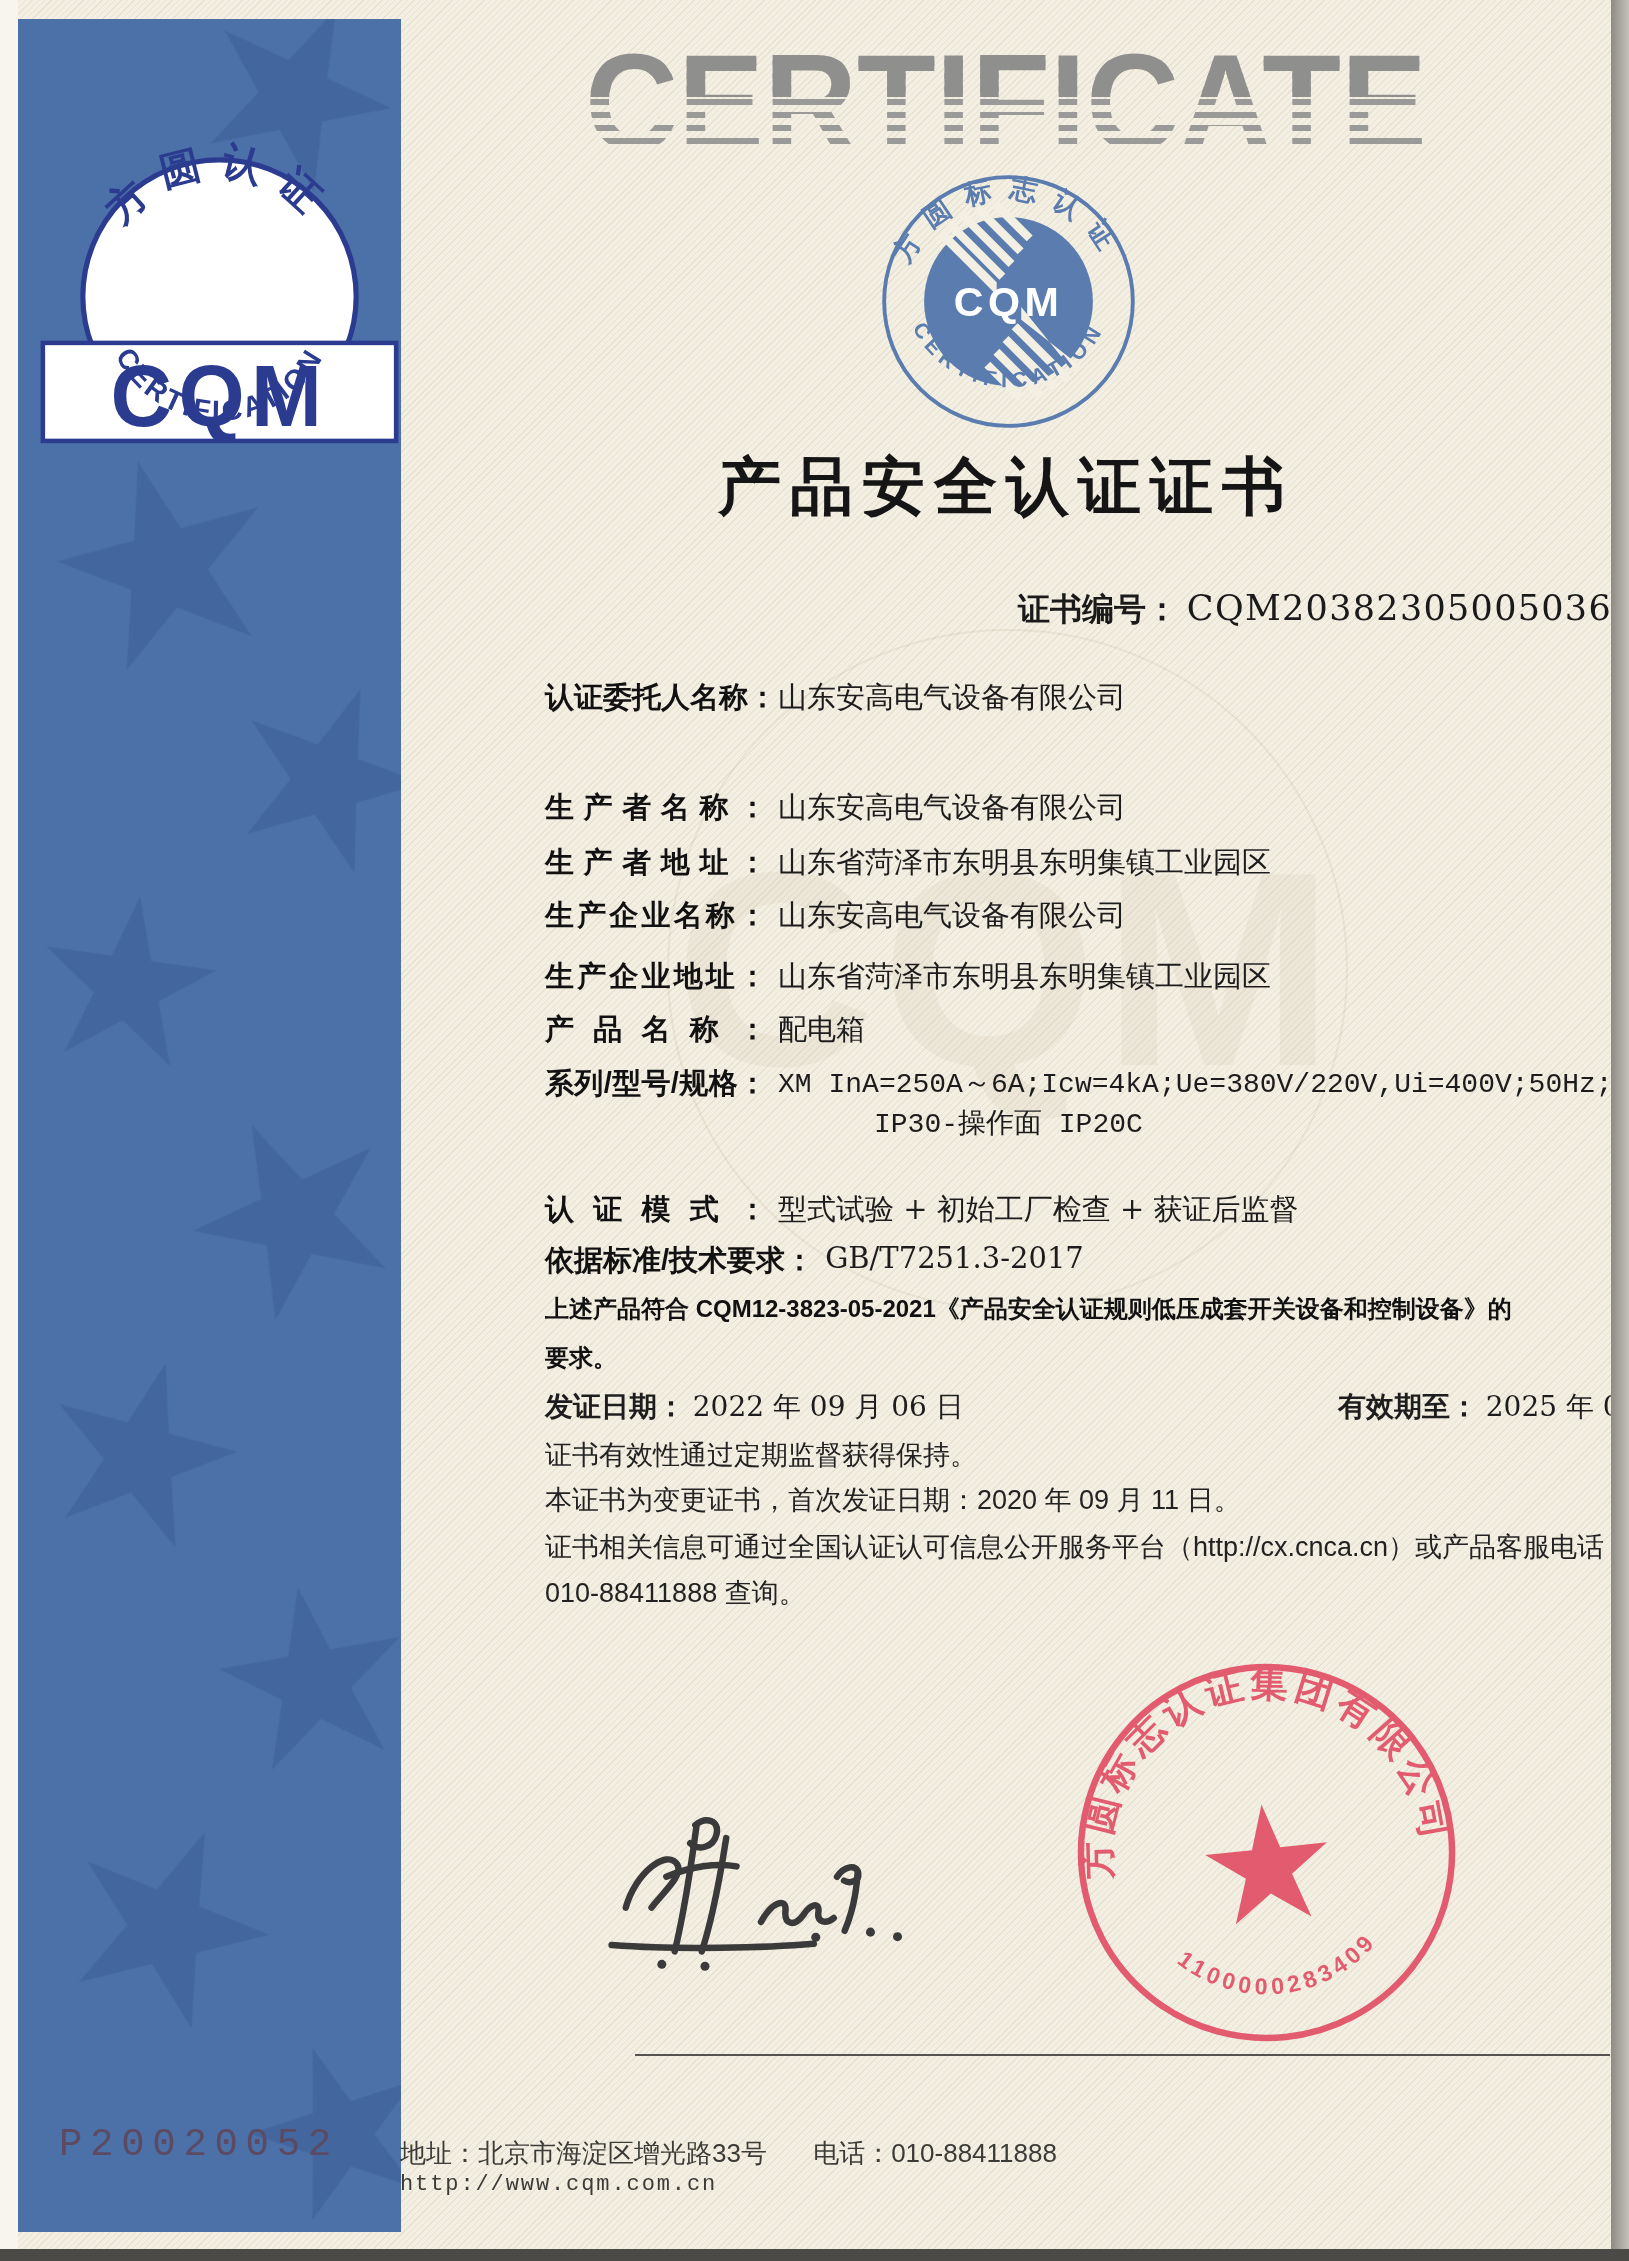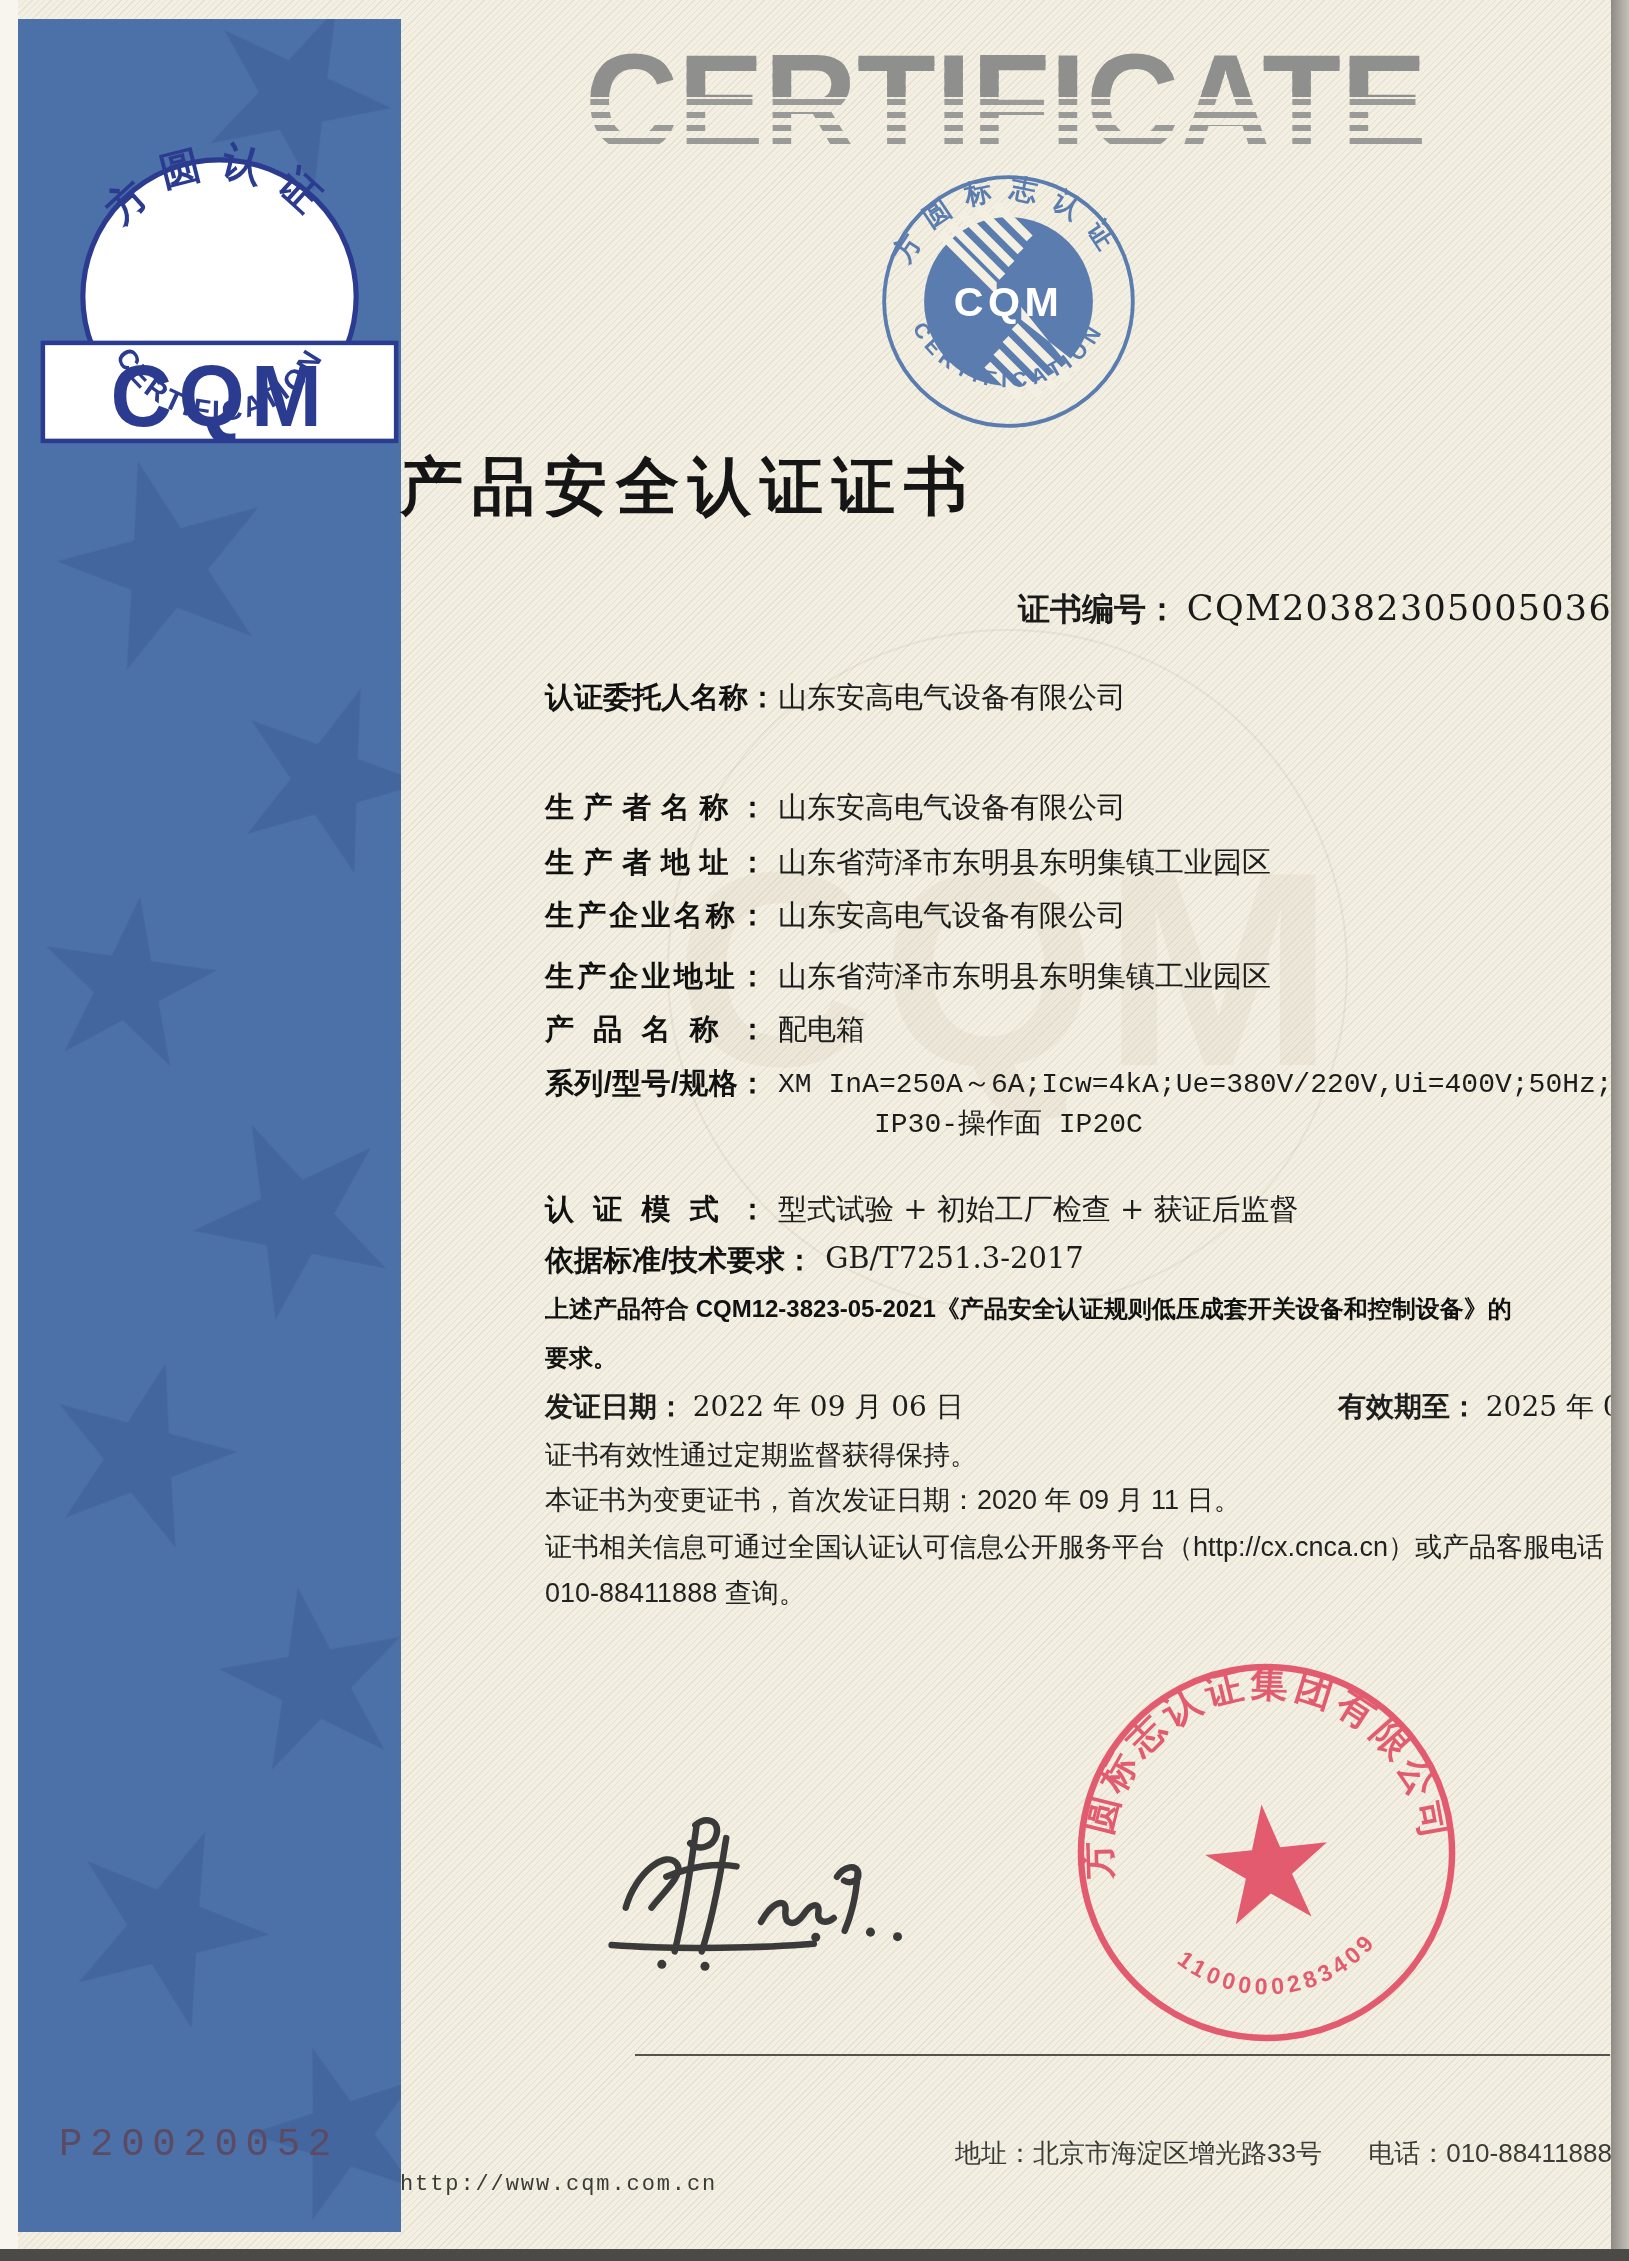--- a/index.html
+++ b/index.html
@@ -35,21 +35,21 @@
     font-size:137px; font-weight:700; letter-spacing:0px; line-height:1;
     transform:scaleX(0.94); transform-origin:center;
     background-image:
       linear-gradient(180deg, #8f8f8d 0 46%, rgba(143,143,141,0) 46%),
       repeating-linear-gradient(180deg, #9a9a98 0 5.8px, rgba(154,154,152,0) 5.8px 13px);
     -webkit-background-clip:text; background-clip:text; color:transparent;
   }
 
   .logo-center{position:absolute; left:870px; top:163px; width:277px; height:277px;}
   .title{
-    position:absolute; left:400px; top:444px; width:1212px; text-align:left;
+    position:absolute; left:400px; top:444px; width:1212px; text-align:center;
     font-family:"DejaVu Serif", serif; font-weight:700;
     font-size:63px; letter-spacing:9px; color:#151515;
   }
   .certno{
     position:absolute; left:400px; top:588px; width:1212px; text-align:right;
     font-size:32px; color:#1a1a1a;
   }
   .certno .lab{font-weight:700;}
   .certno .val{font-family:"DejaVu Serif", serif; font-size:35px; letter-spacing:1.3px;}
 
@@ -76,21 +76,21 @@
   .signature{position:absolute; left:600px; top:1811px; width:322px; height:174px;}
 
   
   .stamp{position:absolute; left:1070px; top:1656px; width:393px; height:393px;
     transform:rotate(-6deg); opacity:0.92;}
 
   
   .rule{position:absolute; left:635px; top:2054px; width:975px; height:1.9px; background:#55534f;}
   .f-company{position:absolute; left:400px; top:2071px; width:1212px; text-align:center;
     font-family:"DejaVu Serif", serif; font-weight:700; font-size:49px; letter-spacing:14px; color:#44443f;}
-  .f-addr{position:absolute; left:400px; top:2136px; width:1212px; text-align:right;
+  .f-addr{position:absolute; left:400px; top:2136px; width:1212px; text-align:left;
     font-size:26px; font-weight:500; color:#3b3b37;}
   .f-addr .gap{display:inline-block; width:39px;}
   .f-url{position:absolute; left:400px; top:2172px; width:1212px; 
     font-family:"Liberation Mono", monospace; font-size:22px; letter-spacing:1.9px; color:#3b3b37;}
   .serial{position:absolute; left:59px; top:2123px; font-family:"Liberation Mono", monospace;
     font-size:39px; letter-spacing:7.7px; color:#5c4a63;}
 </style>
 </head>
 <body>
 

